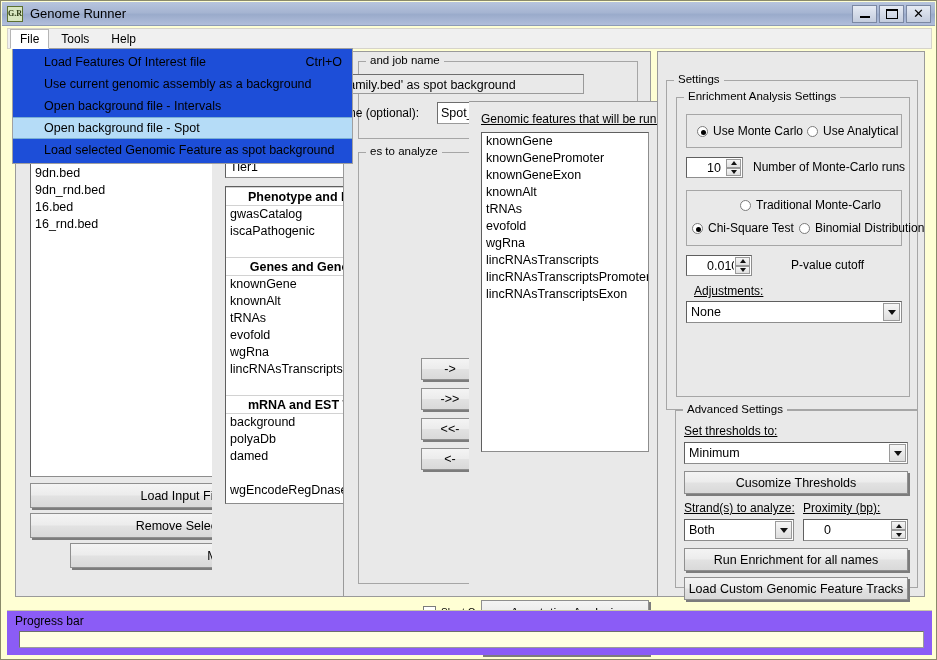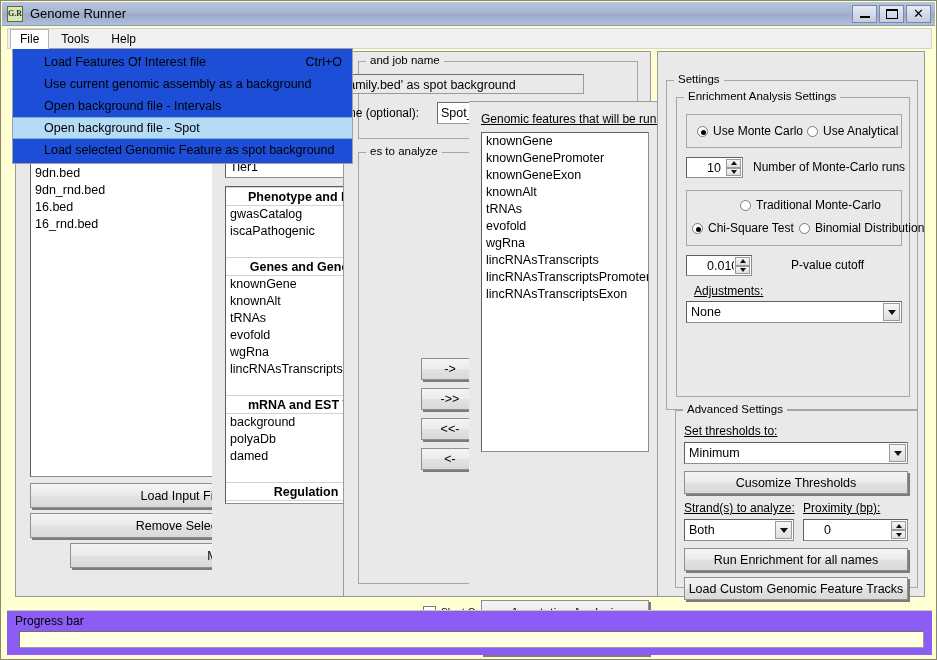--- a/index.html
+++ b/index.html
@@ -268,21 +268,20 @@
         <div class="li">tRNAs</div>
         <div class="li">evofold</div>
         <div class="li">wgRna</div>
         <div class="li">lincRNAsTranscripts</div>
         <div class="li"></div>
         <div class="li hdr">mRNA and EST Tr...</div>
         <div class="li">background</div>
         <div class="li">polyaDb</div>
         <div class="li">damed</div>
         <div class="li"></div>
-        <div class="li hdr">Regulation</div>
         <div class="li">wgEncodeRegDnaseClustere</div>
       </div>
       <div class="vscroll" style="left:158px; top:84px; height:318px;">
         <div class="sbtn">
             <i class="tri-u"></i>
           </div>
         <div class="sthumb" style="top:15px; height:26px;"></div>
         <div class="sbtn" style="position:absolute;left:0;right:0;bottom:0;">
             <i class="tri-d"></i>
           </div>

